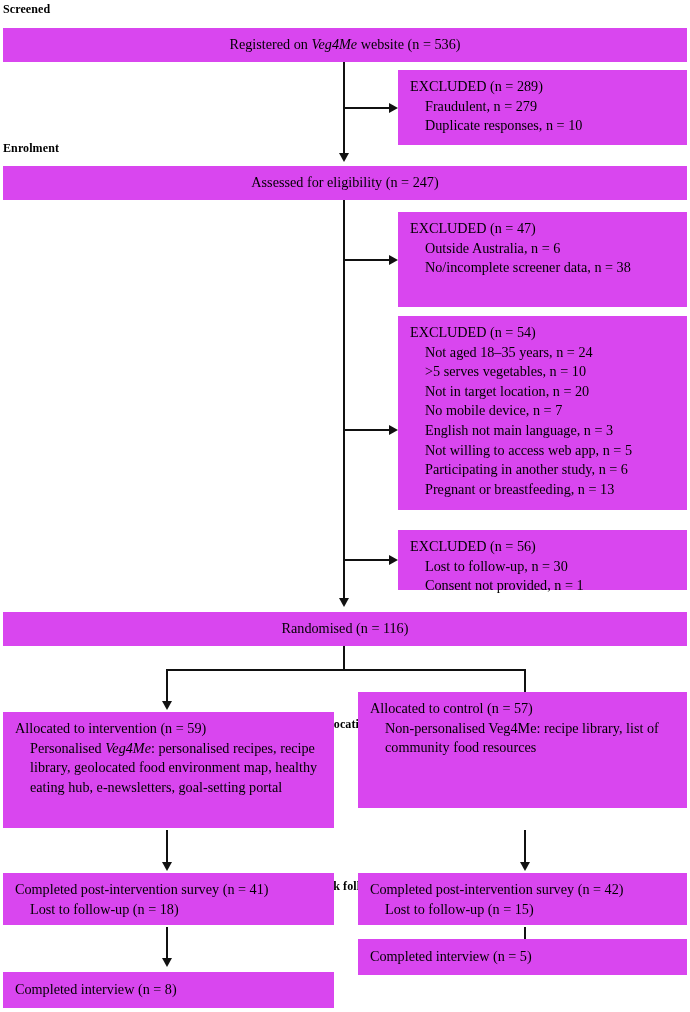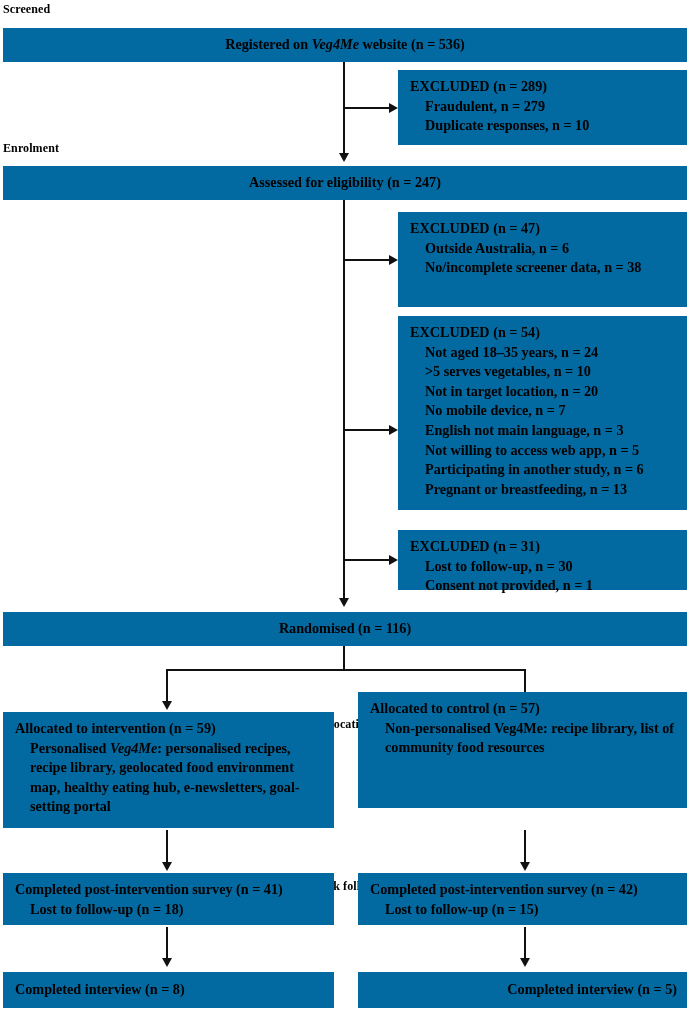--- a/index.html
+++ b/index.html
@@ -33,25 +33,24 @@
   .stage-label.center {
     text-align: center;
     width: 690px;
     left: 0;
     margin-top: 28px;
   }
 
   
   .box {
     position: absolute;
-    background: #0369a1;
+    background: #d946ef;
     font-size: 14.2px;
     line-height: 19.6px;
     padding: 7px 10px 7px 12px;
-    font-weight: bold;
   }
   .box.center {
     text-align: center;
     padding-left: 0;
     padding-right: 0;
   }
   .box .ttl { display: block; white-space: nowrap; }
   .box .sub {
     display: block;
     padding-left: 15px;
@@ -144,21 +143,21 @@
     <span class="sub">English not main language, n = 3</span>
     <span class="sub">Not willing to access web app, n = 5</span>
     <span class="sub">Participating in another study, n = 6</span>
     <span class="sub">Pregnant or breastfeeding, n = 13</span>
   </div>
 
   <div class="hline" style="left:343px; top:559px; width:47px;"></div>
   <div class="arrow-right" style="left:389px; top:554.5px;"></div>
 
   <div class="box" style="left:398px; top:530px; width:289px; height:60px;">
-    <span class="ttl">EXCLUDED (n = 31)</span>
+    <span class="ttl">EXCLUDED (n = 56)</span>
     <span class="sub">Lost to follow-up, n = 30</span>
     <span class="sub">Consent not provided, n = 1</span>
   </div>
 
   <div class="box center" style="left:3px; top:612px; width:684px; height:34px; padding-top:7px;">
     <span class="ttl">Randomised (n = 116)</span>
   </div>
 
   <div class="vline" style="left:343px; top:646px; height:25px;"></div>
 
@@ -202,17 +201,17 @@
   <div class="vline" style="left:166px; top:927px; height:32px;"></div>
   <div class="arrow-down" style="left:161.5px; top:958px;"></div>
   <div class="vline" style="left:524px; top:927px; height:32px;"></div>
   <div class="arrow-down" style="left:519.5px; top:958px;"></div>
 
 
   <div class="box" style="left:3px; top:972px; width:331px; height:36px; padding-top:8px;">
     <span class="ttl">Completed interview (n = 8)</span>
   </div>
 
-  <div class="box" style="left:358px; top:972px; width:329px; height:36px; padding-top:8px;text-align:right;">
+  <div class="box" style="left:358px; top:939px; width:329px; height:36px; padding-top:8px;">
     <span class="ttl">Completed interview (n = 5)</span>
   </div>
 
 </div>
 
 </body></html>

